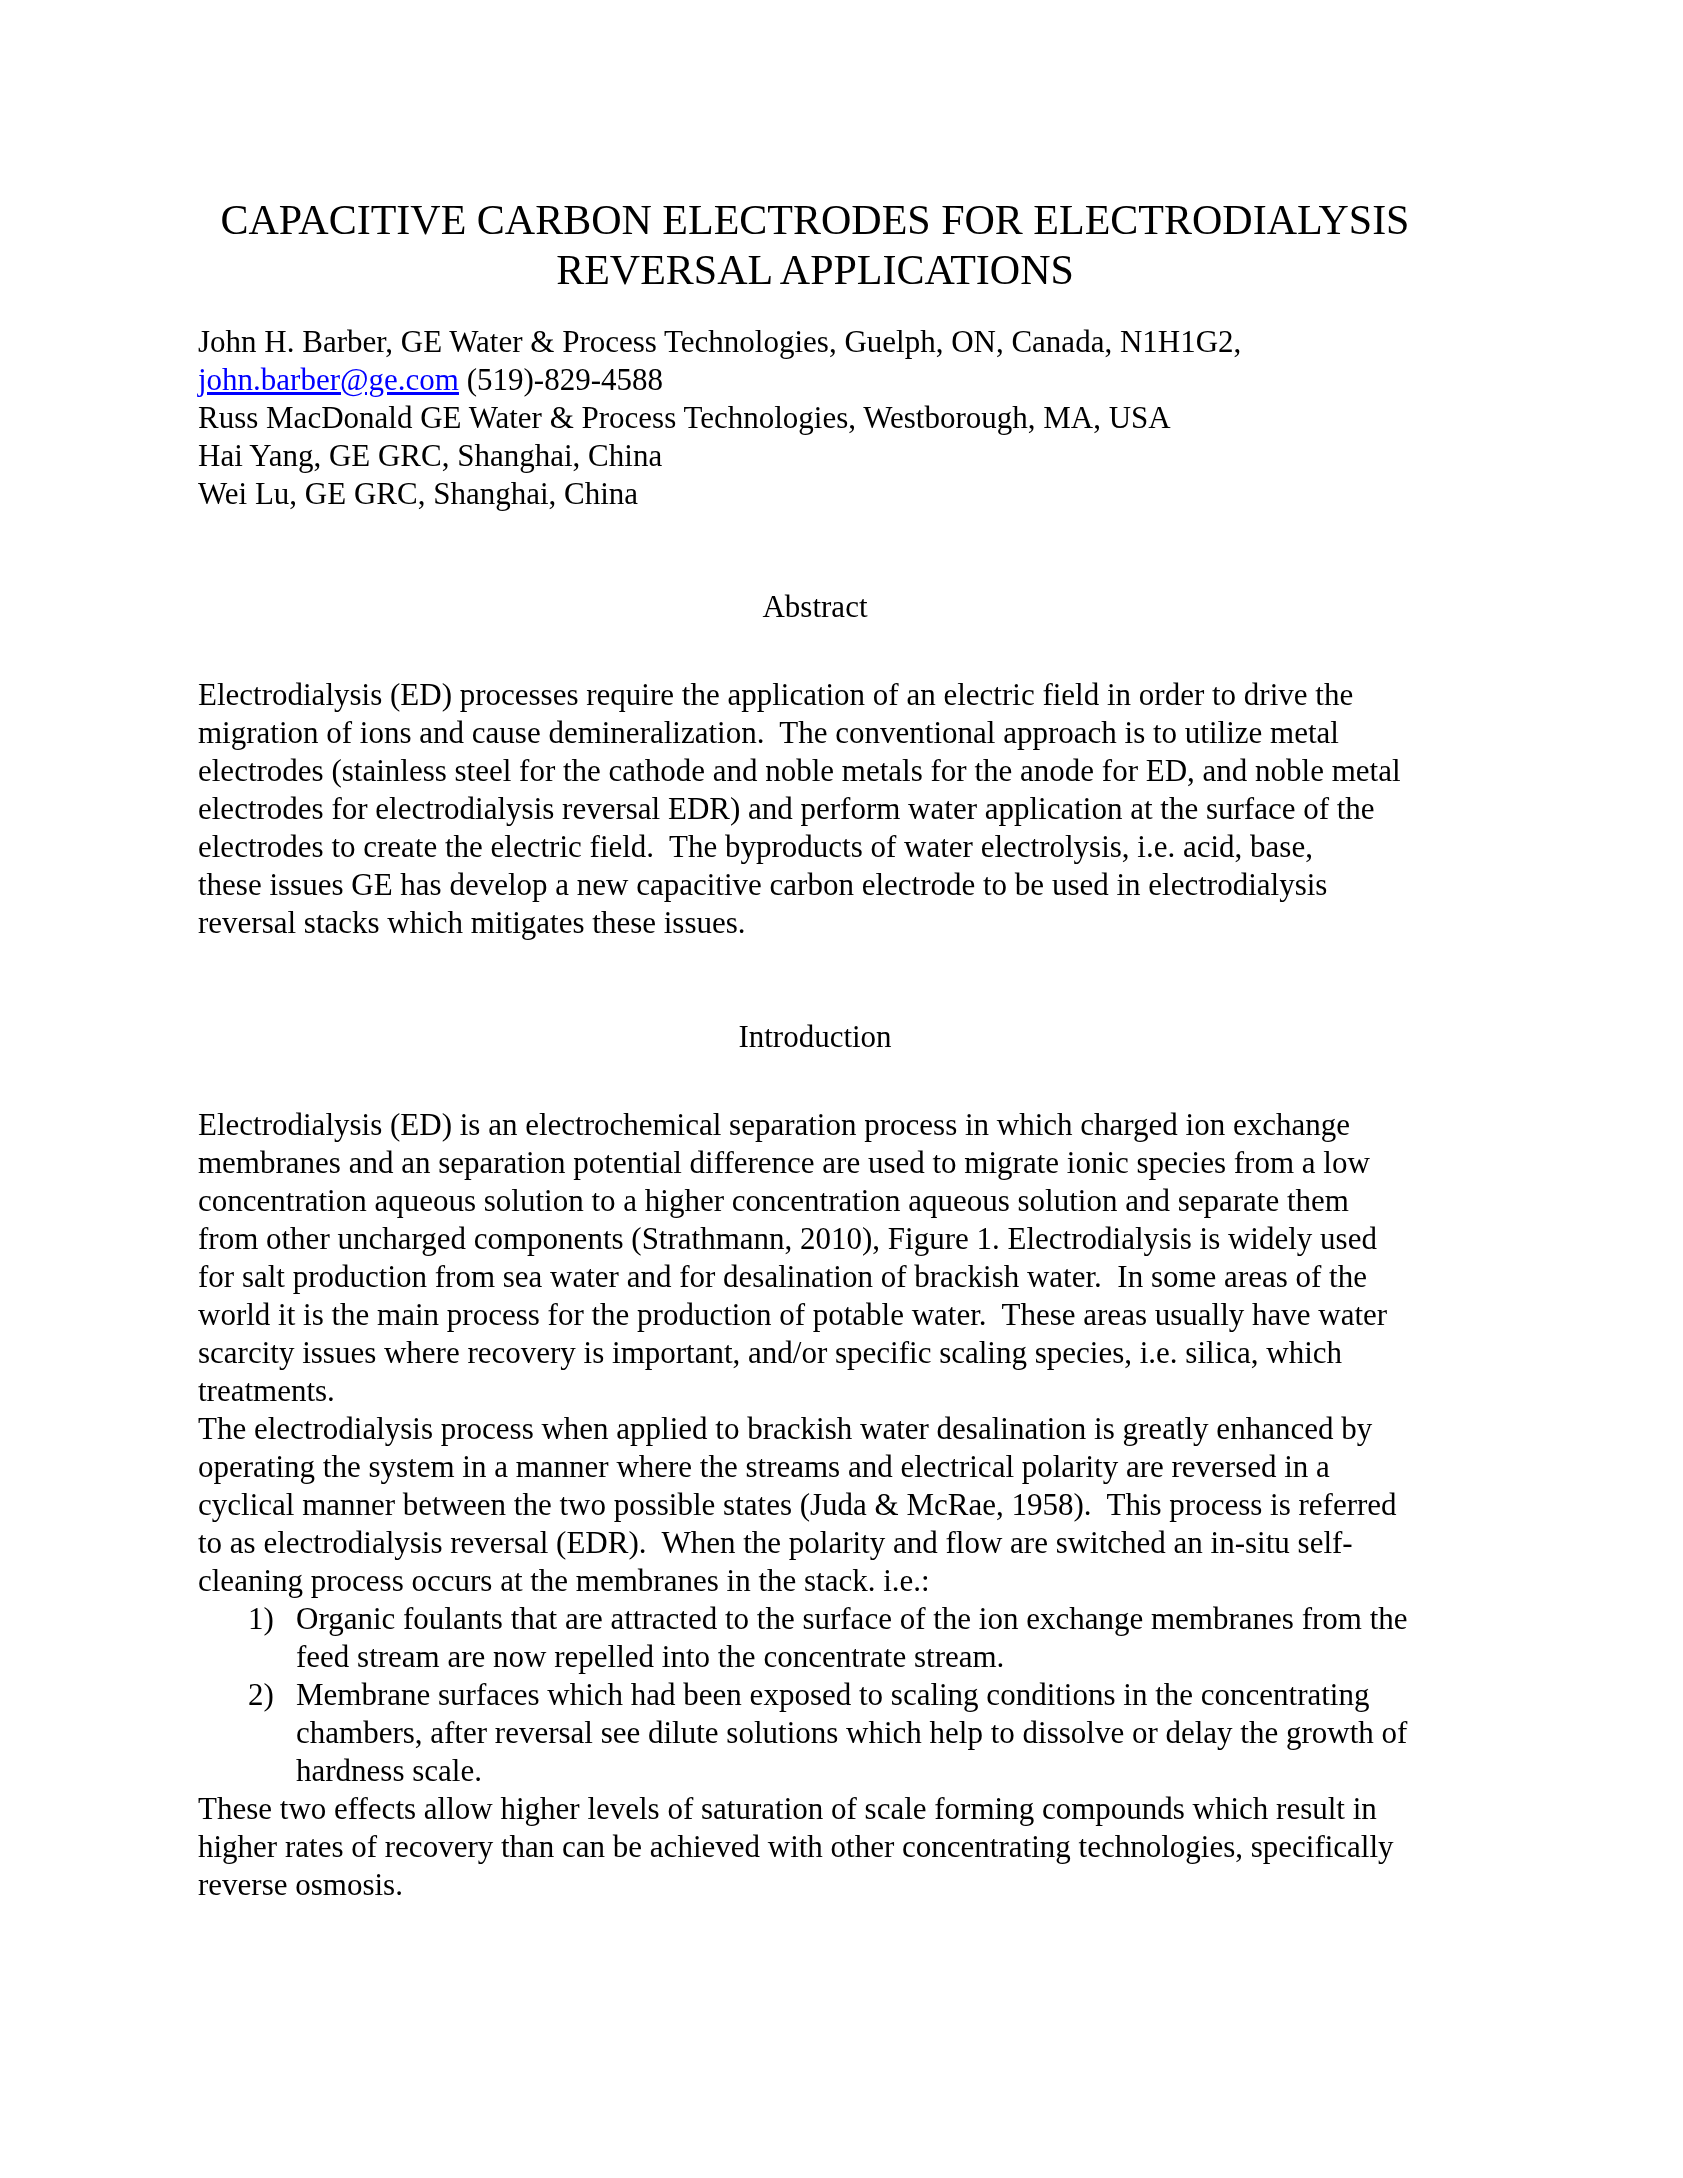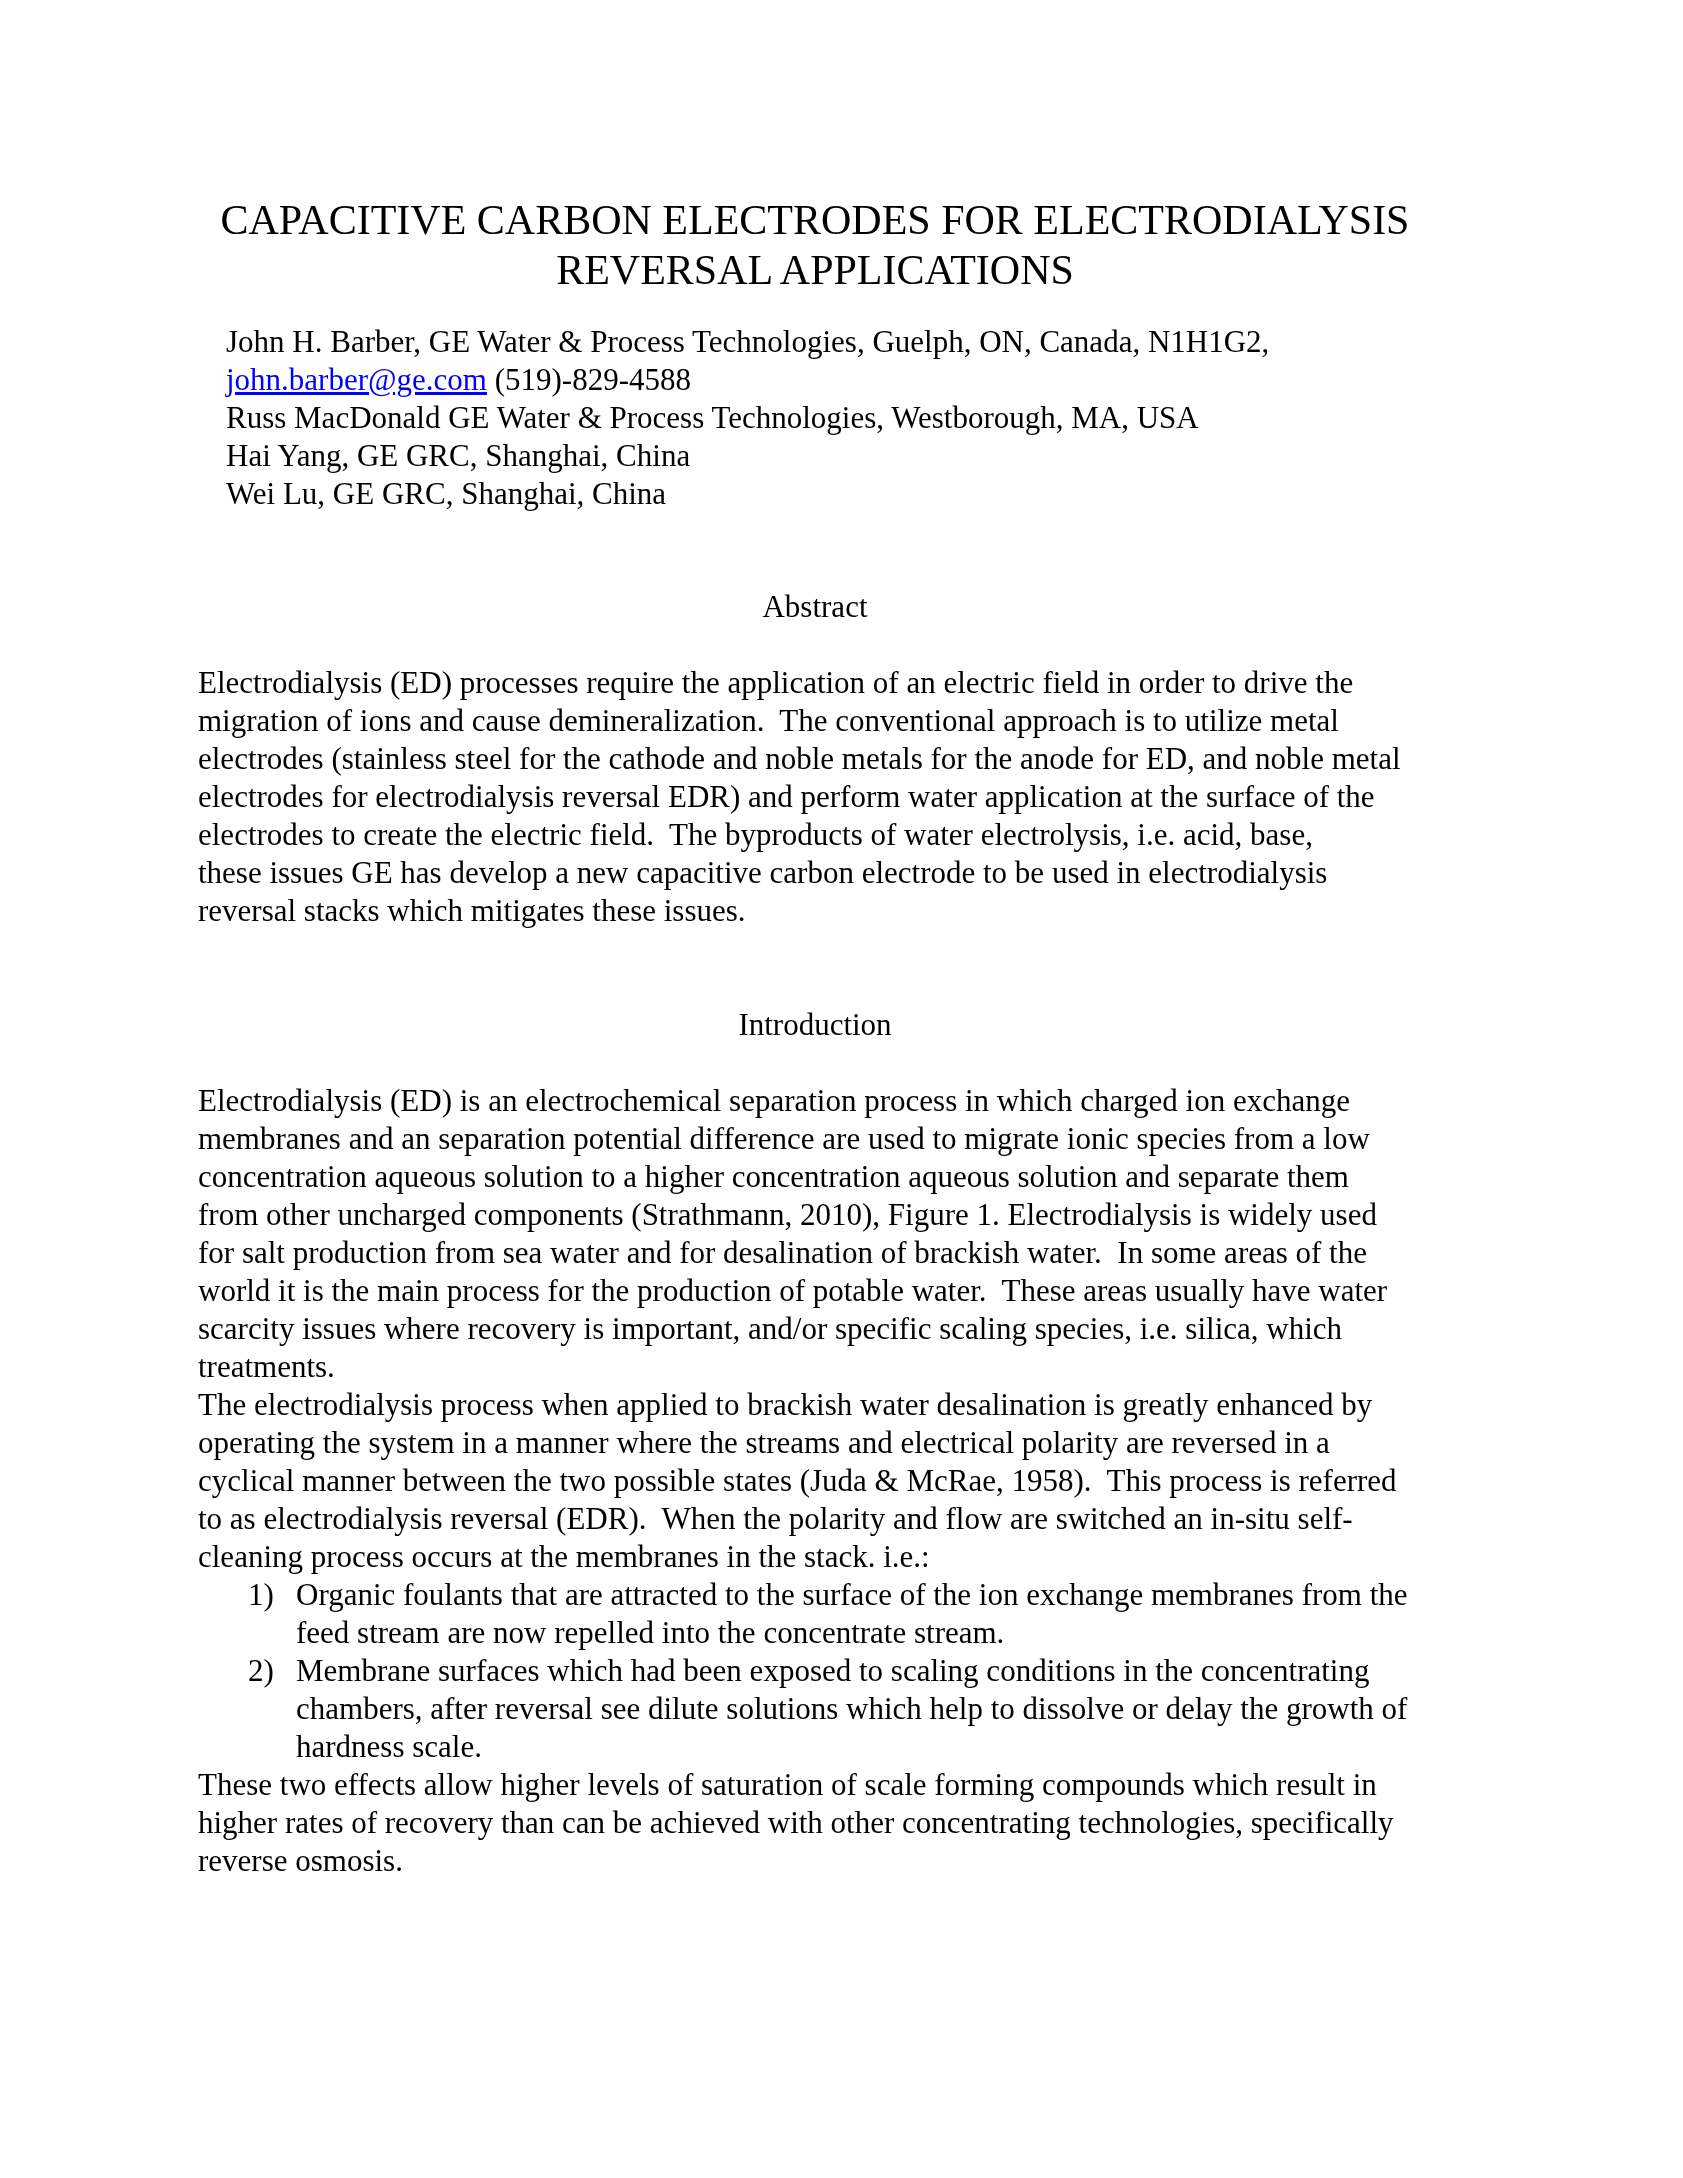--- a/index.html
+++ b/index.html
@@ -21,26 +21,26 @@
     overflow: hidden;
   }
   .title {
     text-align: center;
     font-size: 42px;
     line-height: 50px;
     font-weight: normal;
   }
   .title-line { white-space: pre; }
   .line { white-space: pre; }
-  .authors { margin-top: 28px; margin-left: 28px; }
+  .authors { margin-top: 28px; }
   .heading { text-align: center; }
   .abstract-heading { margin-top: 75px; }
   .intro-heading { margin-top: 76px; }
   .para { margin-top: 0; }
-  .gap-one-line { margin-top: 38px; }
+  .gap-one-line { margin-top: 50px; }
   .list-item { display: flex; }
   .list-item .marker {
     flex: none;
     margin-left: 50px;
     width: 48px;
     white-space: pre;
   }
   .item-lines { flex: none; }
   .email {
     color: #0000FF;

